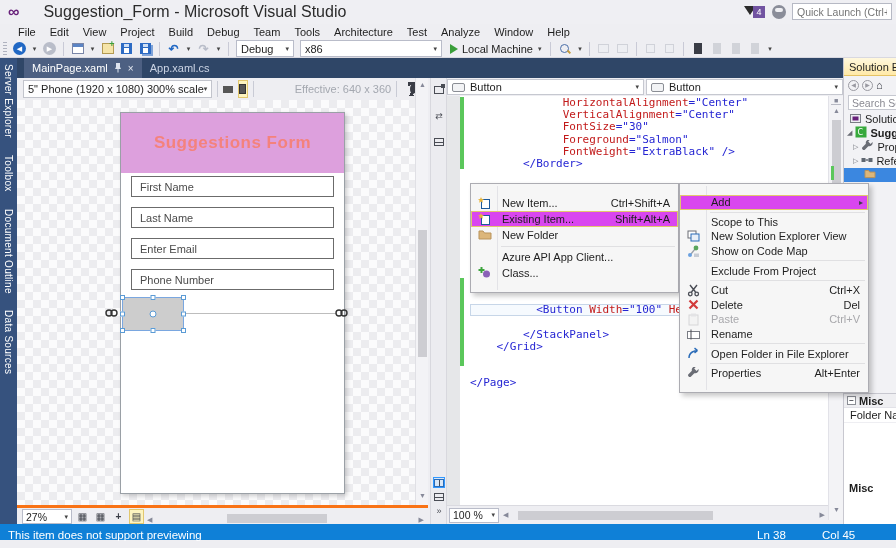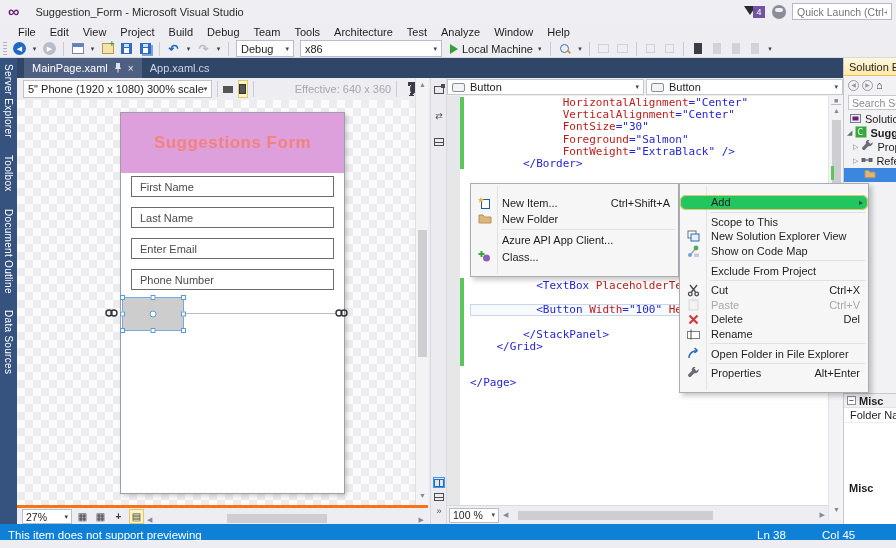--- a/index.html
+++ b/index.html
@@ -3,21 +3,21 @@
 <meta charset="utf-8">
 <style>
   html,body{margin:0;padding:0;background:#888;}
   #app{position:relative;width:896px;height:548px;background:#EEEEF2;overflow:hidden;
        font-family:"Liberation Sans",sans-serif;font-size:11px;color:#1E1E1E;}
   #app *{box-sizing:border-box;}
 
   
   .titlebar{position:absolute;left:0;top:0;width:896px;height:24px;background:#EFEFF3;display:flex;align-items:center;}
   .vslogo{margin-left:8px;font-size:16px;font-weight:bold;color:#68217A;line-height:20px;}
-  .wintitle{margin-left:16px;font-size:11px;color:#2B2B2B;}
+  .wintitle{margin-left:24px;font-size:16px;color:#2B2B2B;}
   .tb-right{position:absolute;right:4px;top:3px;display:flex;align-items:center;gap:6px;}
   .flagwrap{position:relative;width:22px;height:16px;}
   .flagico{position:absolute;left:0;top:2px;width:0;height:0;border-left:6px solid transparent;border-right:6px solid transparent;border-top:9px solid #2B2B2B;}
   .flagbadge{position:absolute;left:9px;top:2px;width:12px;height:12px;background:#7153A1;color:#fff;font-size:9px;text-align:center;line-height:12px;}
   .fbico{width:14px;height:14px;border-radius:50%;background:#8A8D99;position:relative;}
   .fbico::after{content:"";position:absolute;left:3px;top:3px;width:8px;height:4px;background:#EFEFF3;border-radius:2px;}
   .quicklaunch{width:100px;height:17px;border:1px solid #B6B9C4;background:#fff;font-size:10.5px;color:#777;
                font-family:"Liberation Sans",sans-serif;padding:0 4px;}
 
   
@@ -160,21 +160,21 @@
   .sb-ln{position:absolute;left:757px;top:5px;}
   .sb-col{position:absolute;left:822px;top:5px;}
 
   
   .ctxmenu{position:absolute;background:#F6F6F6;border:1px solid #ACACB2;box-shadow:3px 3px 5px rgba(0,0,0,.22);z-index:60;padding:11px 0;}
   .ctxmenu::before{content:"";position:absolute;left:26px;top:2px;bottom:2px;width:1px;background:#E3E3E7;}
   .mi{position:relative;display:flex;align-items:center;padding:0 8px 0 2px;cursor:default;}
   .mi .ico{width:23px;display:flex;justify-content:center;align-items:center;flex:none;}
   .mi .lbl{margin-left:6px;white-space:nowrap;}
   .mi .sc{margin-left:auto;padding-left:16px;white-space:nowrap;}
-  .mi.hl{background:#22c55e;box-shadow:inset 0 0 0 1px #E2C76E;border-radius:6px;}
+  .mi.hl{background:#d946ef;box-shadow:inset 0 0 0 1px #E2C76E;}
   .mi.dis .lbl,.mi.dis .sc{color:#A8A8AC;}
   .mi.dis .ico{opacity:.4;}
   .mi .subarrow{position:absolute;right:5px;font-size:8px;color:#3A3D46;}
   .msep{height:1px;background:#E0E0E2;margin:2px 3px 2px 30px;}
   #mainmenu{left:679px;top:183px;width:190px;}
   #mainmenu .mi{height:14.6px;}
   #addmenu{left:470px;top:183px;width:209px;}
   #addmenu .mi{height:16.2px;}
 </style>
 </head>
@@ -534,20 +534,30 @@
       <div class="mi">
         <span class="ico">
           <svg width="13" height="13">
             <rect x="3.5" y="2.5" width="8" height="9" fill="#fff" stroke="#1C5A9C"></rect>
             <polygon points="3,0 3.9,2 6,2.2 4.4,3.6 4.9,5.8 3,4.6 1.1,5.8 1.6,3.6 0,2.2 2.1,2" fill="#E8B43A"></polygon>
           </svg>
         </span>
         <span class="lbl">New Item...</span>
         <span class="sc">Ctrl+Shift+A</span>
       </div>
+      <div class="mi hl">
+        <span class="ico">
+          <svg width="13" height="13">
+            <rect x="3.5" y="2.5" width="8" height="9" fill="#fff" stroke="#1C5A9C"></rect>
+            <polygon points="3,0 3.9,2 6,2.2 4.4,3.6 4.9,5.8 3,4.6 1.1,5.8 1.6,3.6 0,2.2 2.1,2" fill="#E8B43A"></polygon>
+          </svg>
+        </span>
+        <span class="lbl">Existing Item...</span>
+        <span class="sc">Shift+Alt+A</span>
+      </div>
       <div class="mi">
         <span class="ico">
           <svg width="14" height="12">
             <path d="M1 4 V2 h4 l1.5 2 H13 v6 H1z" fill="#DCB67A" stroke="#B9935B"></path>
           </svg>
         </span>
         <span class="lbl">New Folder</span>
       </div>
       <div class="msep"></div>
       <div class="mi">
@@ -607,42 +617,42 @@
         <span class="ico">
           <svg width="13" height="13">
             <path d="M3 1 L8.5 8 M10 1 L4.5 8" stroke="#4A4D55" stroke-width="1.4" fill="none"></path>
             <circle cx="3.3" cy="10" r="1.8" fill="none" stroke="#4A4D55" stroke-width="1.3"></circle>
             <circle cx="9.7" cy="10" r="1.8" fill="none" stroke="#4A4D55" stroke-width="1.3"></circle>
           </svg>
         </span>
         <span class="lbl">Cut</span>
         <span class="sc">Ctrl+X</span>
       </div>
+      <div class="mi">
+        <span class="ico">
+          <svg width="13" height="13">
+            <path d="M2.5 2.5 L10.5 10.5 M10.5 2.5 L2.5 10.5" stroke="#D23B3B" stroke-width="2.2"></path>
+          </svg>
+        </span>
+        <span class="lbl">Delete</span>
+        <span class="sc">Del</span>
+      </div>
       <div class="mi dis">
         <span class="ico">
           <svg width="13" height="13">
             <rect x="2" y="2" width="9" height="10" fill="#EFEFEF" stroke="#A8A8AC"></rect>
             <rect x="4" y="0.5" width="5" height="3" fill="#C9C9CD"></rect>
           </svg>
         </span>
         <span class="lbl">Paste</span>
         <span class="sc">Ctrl+V</span>
       </div>
       <div class="mi">
         <span class="ico">
           <svg width="13" height="13">
-            <path d="M2.5 2.5 L10.5 10.5 M10.5 2.5 L2.5 10.5" stroke="#D23B3B" stroke-width="2.2"></path>
-          </svg>
-        </span>
-        <span class="lbl">Delete</span>
-        <span class="sc">Del</span>
-      </div>
-      <div class="mi">
-        <span class="ico">
-          <svg width="13" height="13">
             <rect x="0.5" y="3.5" width="12" height="7" fill="#fff" stroke="#7A7D85"></rect>
             <path d="M4 1.5 v10" stroke="#4A4D55"></path>
           </svg>
         </span>
         <span class="lbl">Rename</span>
       </div>
       <div class="msep"></div>
       <div class="mi">
         <span class="ico">
           <svg width="13" height="13">

